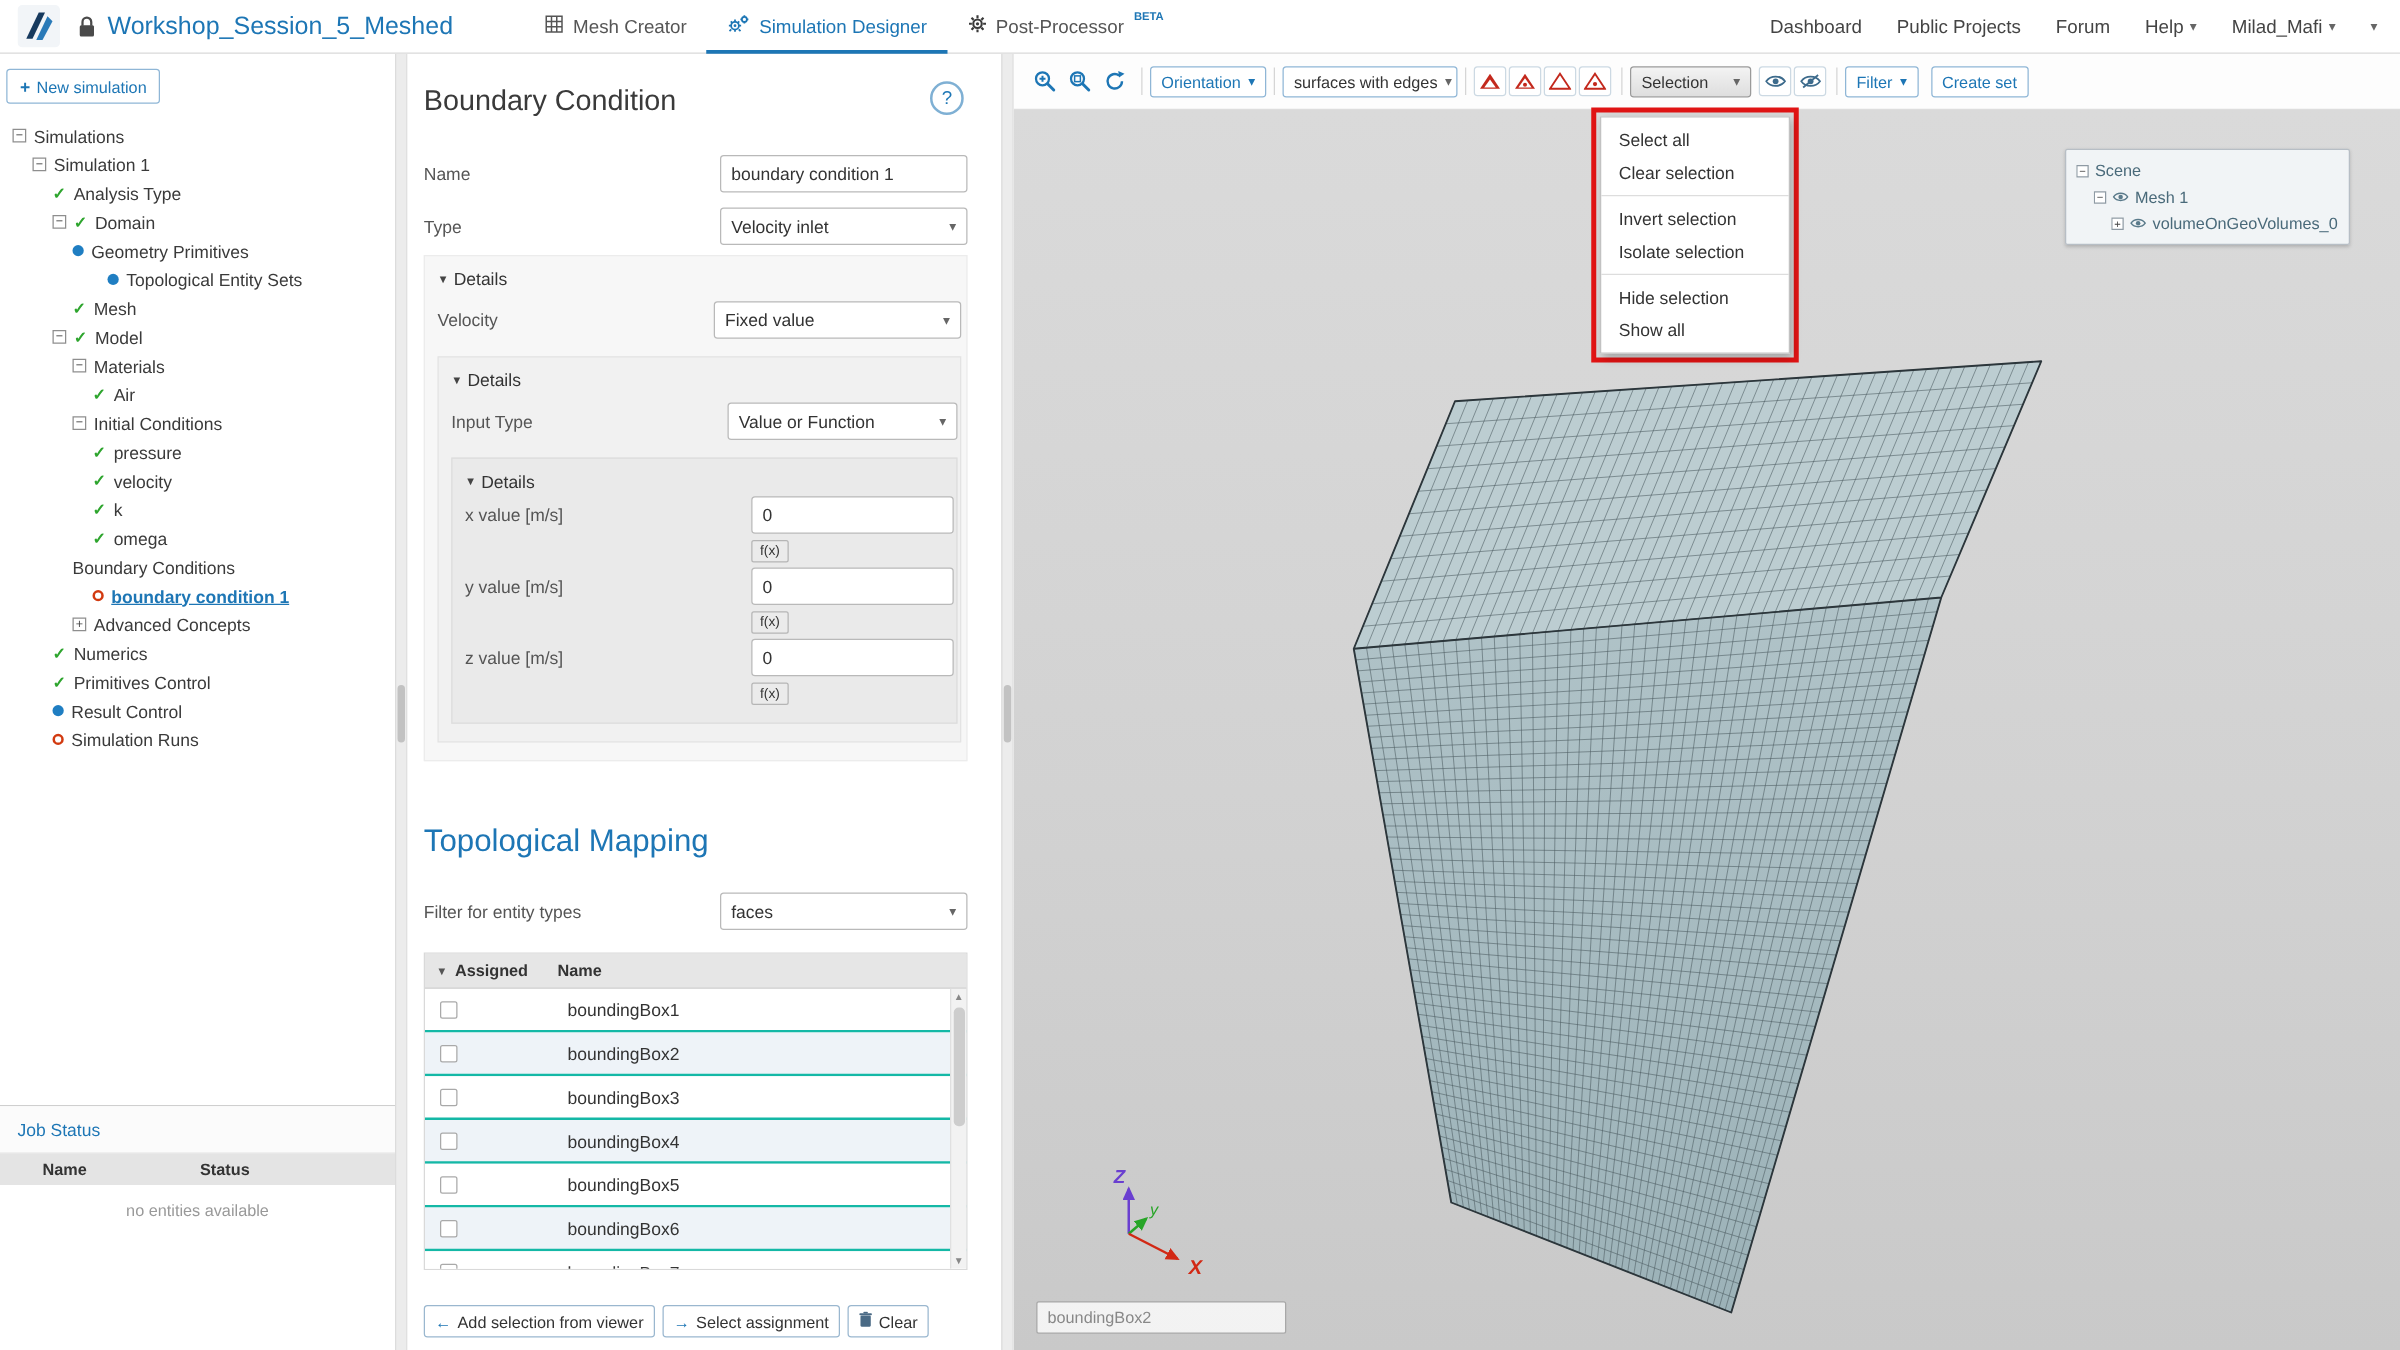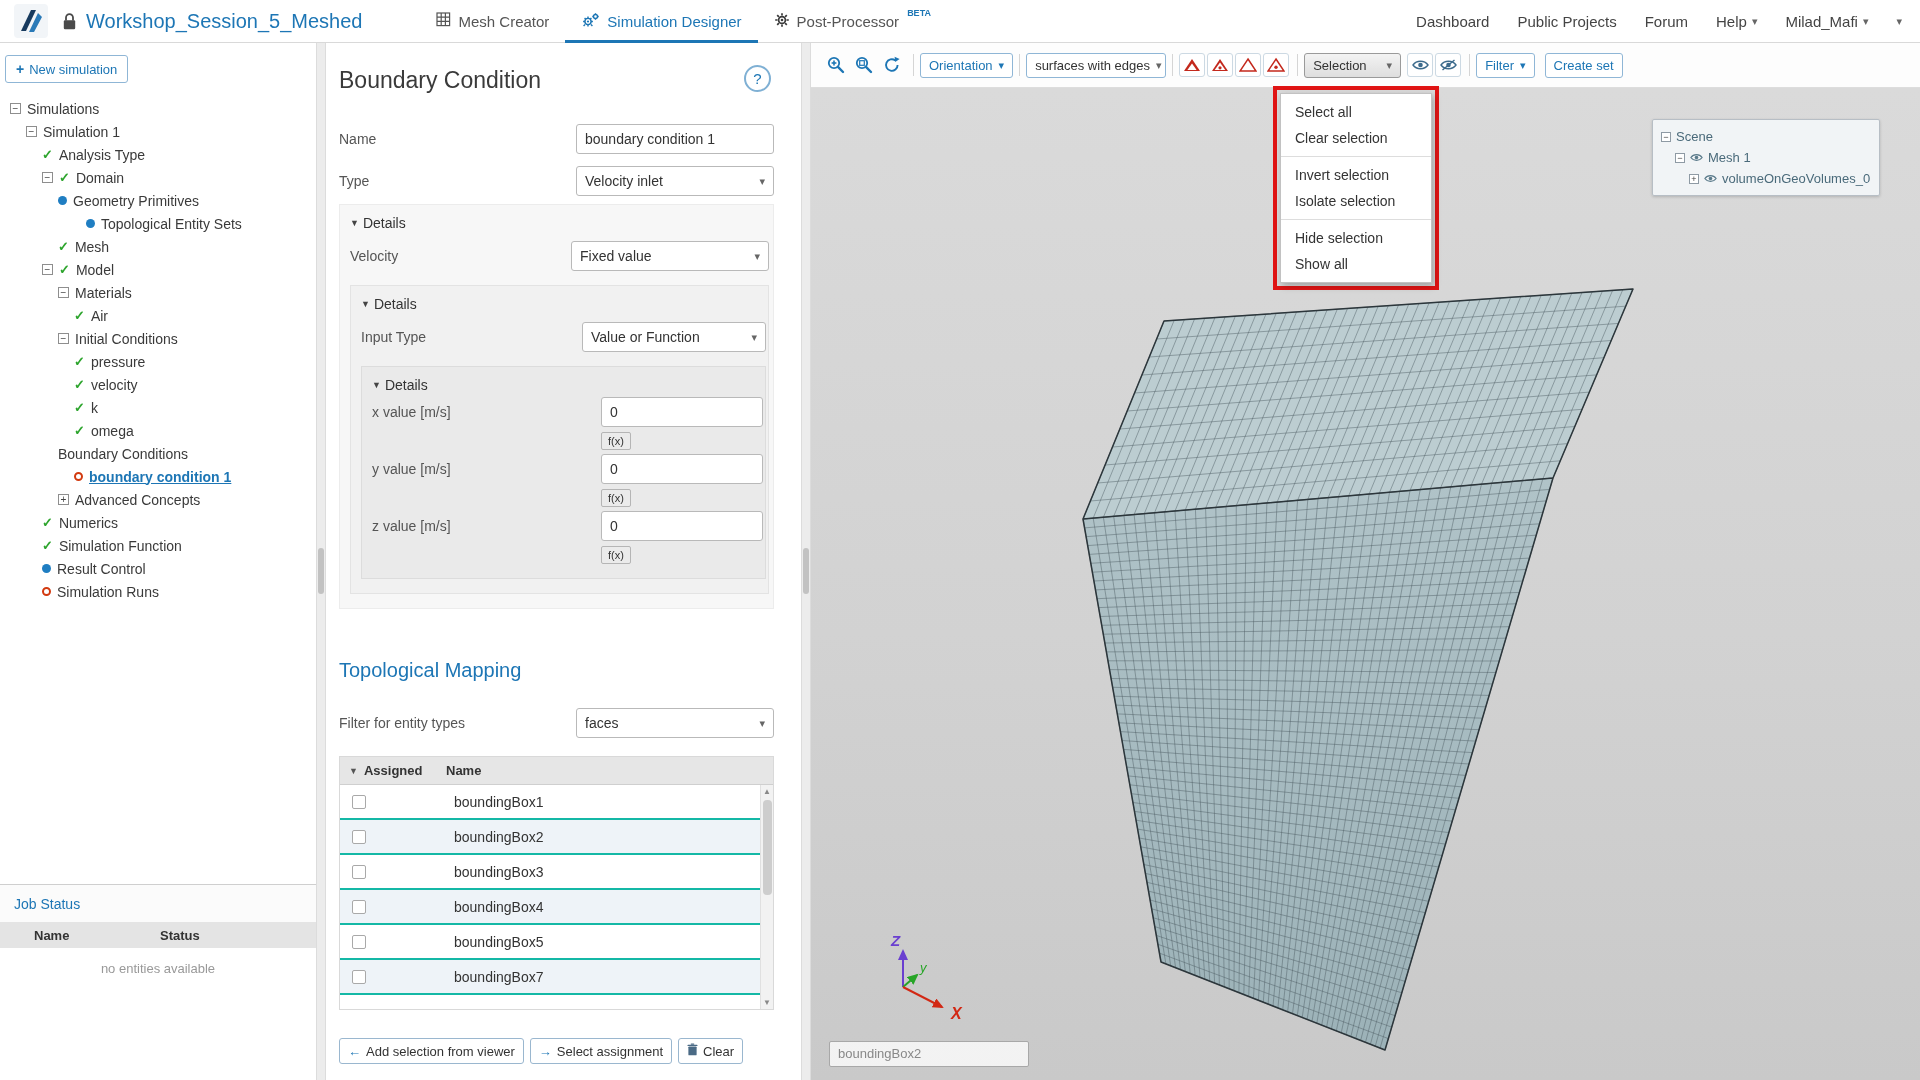--- a/index.html
+++ b/index.html
@@ -60,21 +60,21 @@
   .details-box { margin-top: 6px; background: #f7f7f7; border: 1px solid #ececec; padding: 6px 4px 14px 10px; }
   .details-box .details-box { background: #f1f1f1; border-color: #e3e3e3; margin-top: 12px; padding-right: 2px; }
   .details-box .details-box .details-box { background: #eaeaea; border-color: #dcdcdc; }
   .details-header { display: flex; align-items: center; gap: 4px; font-size: 14px; color: #333; margin: 4px 0 2px; cursor: pointer; }
   .details-header .tri { font-size: 9px; color: #444; }
   .comp-row { display: flex; justify-content: space-between; margin-top: 4px; }
   .comp-row .label { margin-top: 7px; }
   .comp-ctl { width: 162px; display: flex; flex-direction: column; align-items: flex-start; }
   .num-input { width: 162px; }
   .fx-btn { margin-top: 5px; font-size: 11px; font-family: inherit; padding: 2px 6px; border: 1px solid #b5b5b5; border-radius: 2px; background: #ebebeb; color: #333; cursor: pointer; }
-  .topo-title { color: #1d76b5; font-size: 20px; font-weight: 400; margin-top: 50px; }
+  .topo-title { color: #1d76b5; font-size: 25px; font-weight: 400; margin-top: 50px; }
   .filter-row { margin-top: 24px; }
 
   .assign-table { margin-top: 16px; border: 1px solid #d9d9d9; }
   .at-header { display: flex; background: #e6e6e6; height: 28px; align-items: center; font-weight: bold; font-size: 13px; color: #333; border-bottom: 1px solid #cfcfcf; }
   .col-assigned { width: 106px; padding-left: 9px; display: flex; align-items: center; gap: 6px; }
   .sort-caret { font-size: 9px; color: #555; }
   .at-body { height: 224px; overflow: hidden; position: relative; }
   .at-row { display: flex; align-items: center; height: 35px; border-bottom: 2px solid #14b8a6; font-size: 14px; background: #fff; }
   .at-row:nth-child(even) { background: #eef3f8; }
   .checkbox { width: 14px; height: 14px; border: 1px solid #a9a9a9; border-radius: 2px; background: #fff; margin-left: 12px; flex: 0 0 auto; }
@@ -274,21 +274,21 @@
           <div class="tree-row" style="padding-left: 58px;">
             <span class="expander">+</span>
             <span class="tree-label">Advanced Concepts</span>
           </div>
           <div class="tree-row" style="padding-left: 42px;">
             <span class="status check">✓</span>
             <span class="tree-label">Numerics</span>
           </div>
           <div class="tree-row" style="padding-left: 42px;">
             <span class="status check">✓</span>
-            <span class="tree-label">Simulation Function</span>
+            <span class="tree-label">Primitives Control</span>
           </div>
           <div class="tree-row" style="padding-left: 42px;">
             <span class="status dot"></span>
             <span class="tree-label">Result Control</span>
           </div>
           <div class="tree-row" style="padding-left: 42px;">
             <span class="status circle"></span>
             <span class="tree-label">Simulation Runs</span>
           </div>
         </div>
@@ -411,20 +411,24 @@
               <span class="checkbox"></span>
               <span class="rname">boundingBox3</span>
             </div>
             <div class="at-row">
               <span class="checkbox"></span>
               <span class="rname">boundingBox4</span>
             </div>
             <div class="at-row">
               <span class="checkbox"></span>
               <span class="rname">boundingBox5</span>
+            </div>
+            <div class="at-row">
+              <span class="checkbox"></span>
+              <span class="rname">boundingBox6</span>
             </div>
             <div class="at-row">
               <span class="checkbox"></span>
               <span class="rname">boundingBox7</span>
             </div>
             <div class="at-scroll">
             <span class="arr up">▲</span>
             <div class="at-thumb"></div>
             <span class="arr down">▼</span>
           </div>

